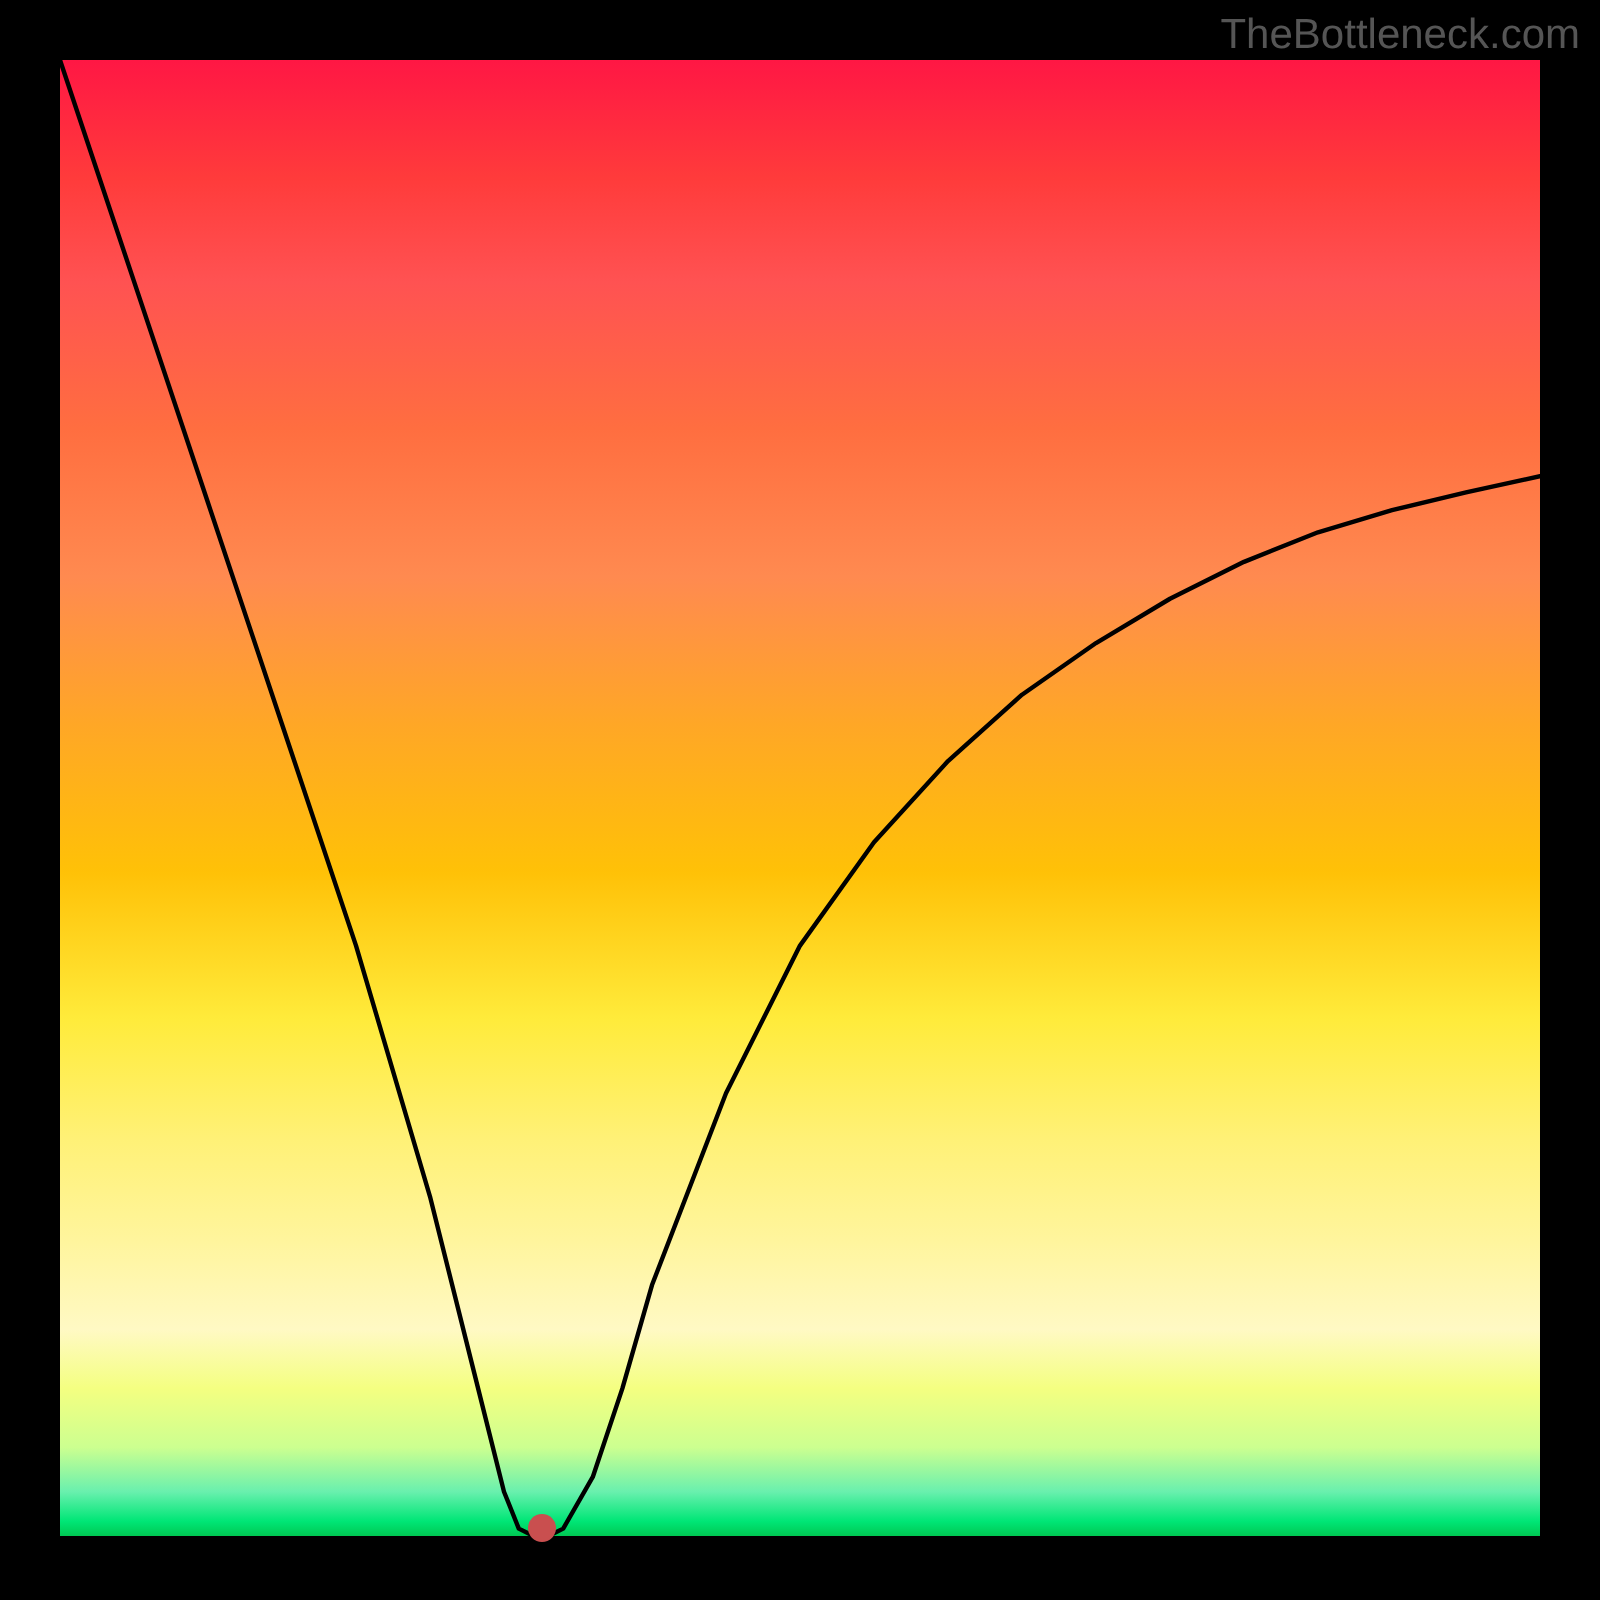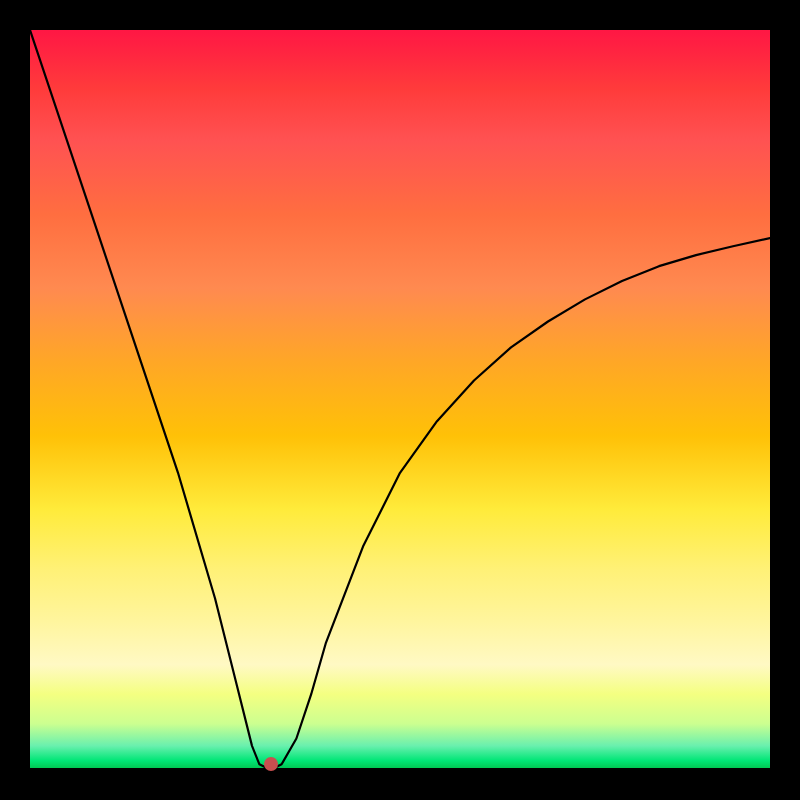--- a/index.html
+++ b/index.html
@@ -73,20 +73,21 @@
     border-radius: 50%;
     background: #c94f4f;
     transform: translate(-50%, -50%);
     z-index: 6;
   }
 </style>
 </head>
 <body>
 
 <div class="container">
+  <div class="watermark">TheBottleneck.com</div>
   <div class="plot-area">
     <div class="gradient-bg"></div>
     <svg class="curve" viewBox="0 0 740 738" preserveAspectRatio="none">
       <path id="curve-path" fill="none" stroke="#000" stroke-width="2.2" stroke-linejoin="round" stroke-linecap="round" d="M0.00 0.00 L37.00 110.70 L74.00 221.40 L111.00 332.10 L148.00 442.80 L185.00 568.26 L207.20 656.82 L222.00 715.86 L229.40 734.31 L236.80 738.00 L244.20 738.00 L251.60 734.31 L266.40 708.48 L281.20 664.20 L296.00 612.54 L333.00 516.60 L370.00 442.80 L407.00 391.14 L444.00 350.55 L481.00 317.34 L518.00 291.51 L555.00 269.37 L592.00 250.92 L629.00 236.16 L666.00 225.09 L703.00 216.23 L740.00 208.12"></path>
     </svg>
     <div class="marker" id="marker" style="left: 240.5px; top: 734.31px;"></div>
   </div>
 </div>
 
 </body></html>

